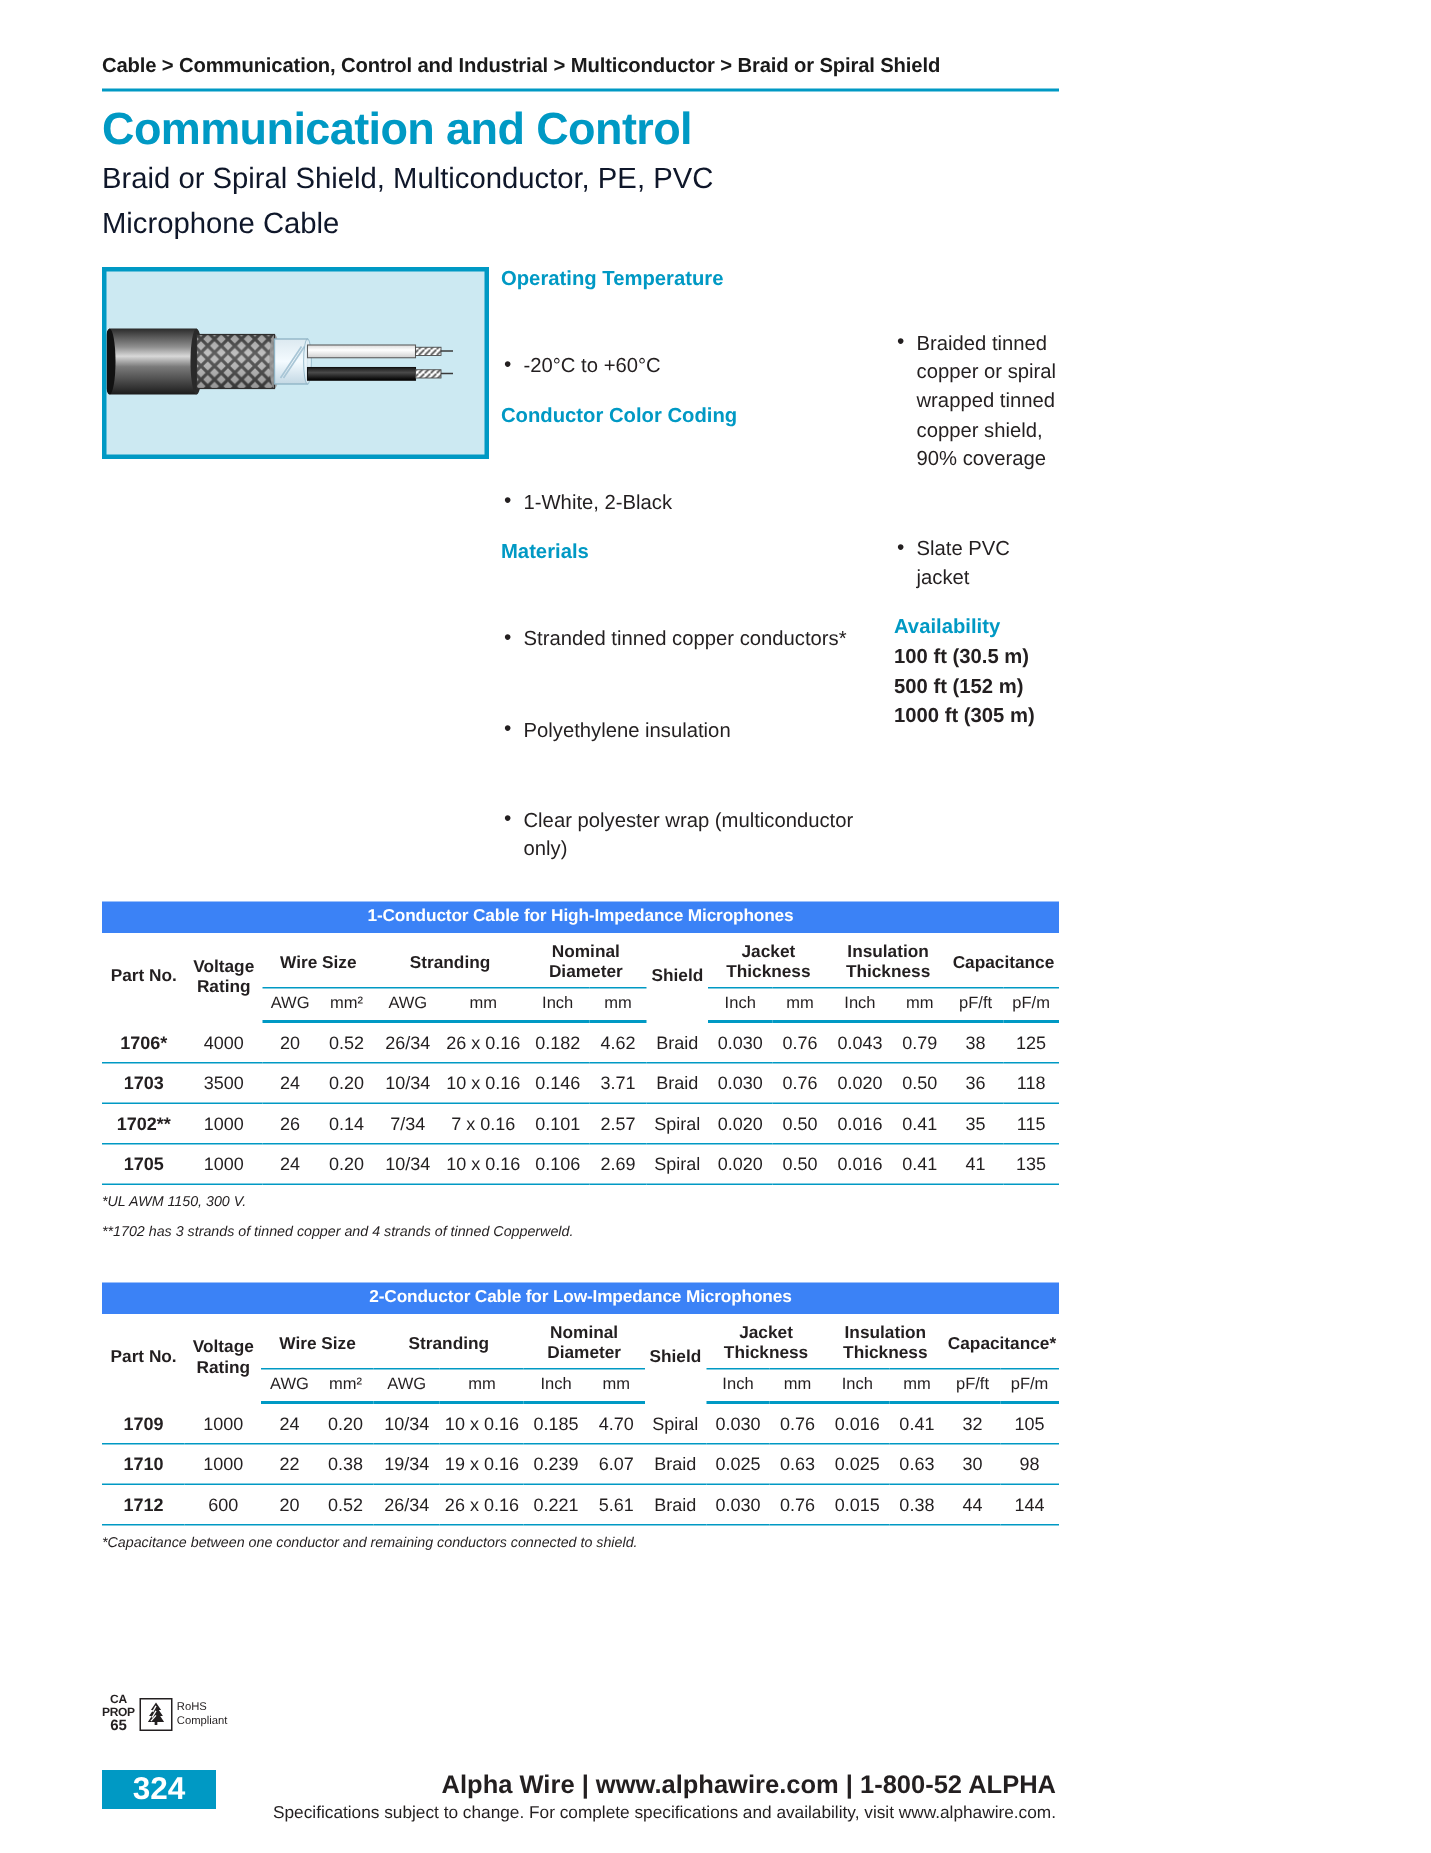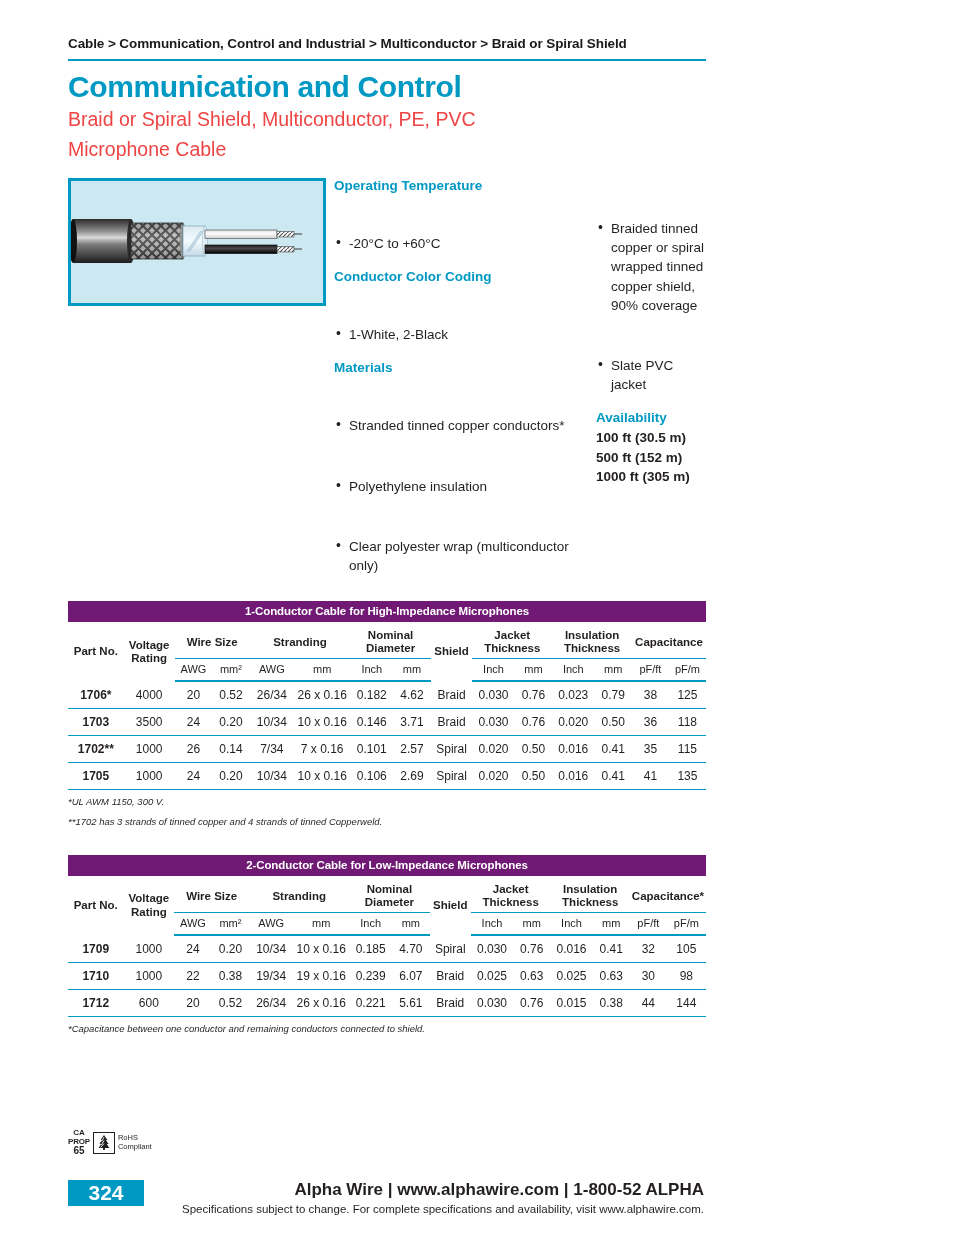--- a/index.html
+++ b/index.html
@@ -36,21 +36,21 @@
     margin-top: 10px;
     font-size: 30px;
     font-weight: bold;
     color: #0099c4;
     letter-spacing: -0.4px;
     line-height: 1.08;
   }
   .title-sub {
     margin-top: 4px;
     font-size: 19.5px;
-    color: #ef4444;
+    color: #0f172a;
     line-height: 1.3;
     font-weight: normal;
   }
 
   
   .hero {
     margin-top: 16px;
     display: flex;
     align-items: flex-start;
   }
@@ -95,21 +95,21 @@
   .avail-line {
     font-size: 13.5px;
     font-weight: bold;
     line-height: 1.45;
     color: #231f20;
   }
 
   
   .table-block { margin-top: 26px; }
   .table-title {
-    background: #701a75;
+    background: #3b82f6;
     color: #ffffff;
     font-weight: bold;
     font-size: 11.5px;
     text-align: center;
     padding: 4px 0 5px;
     letter-spacing: -0.1px;
   }
 
   table.spec-table {
     width: 100%;
@@ -383,21 +383,21 @@
           <td>4000</td>
           <td>20</td>
           <td>0.52</td>
           <td>26/34</td>
           <td>26 x 0.16</td>
           <td>0.182</td>
           <td>4.62</td>
           <td>Braid</td>
           <td>0.030</td>
           <td>0.76</td>
-          <td>0.023</td>
+          <td>0.043</td>
           <td>0.79</td>
           <td>38</td>
           <td>125</td>
         </tr>
         <tr>
           <td class="partno">1703</td>
           <td>3500</td>
           <td>24</td>
           <td>0.20</td>
           <td>10/34</td>

